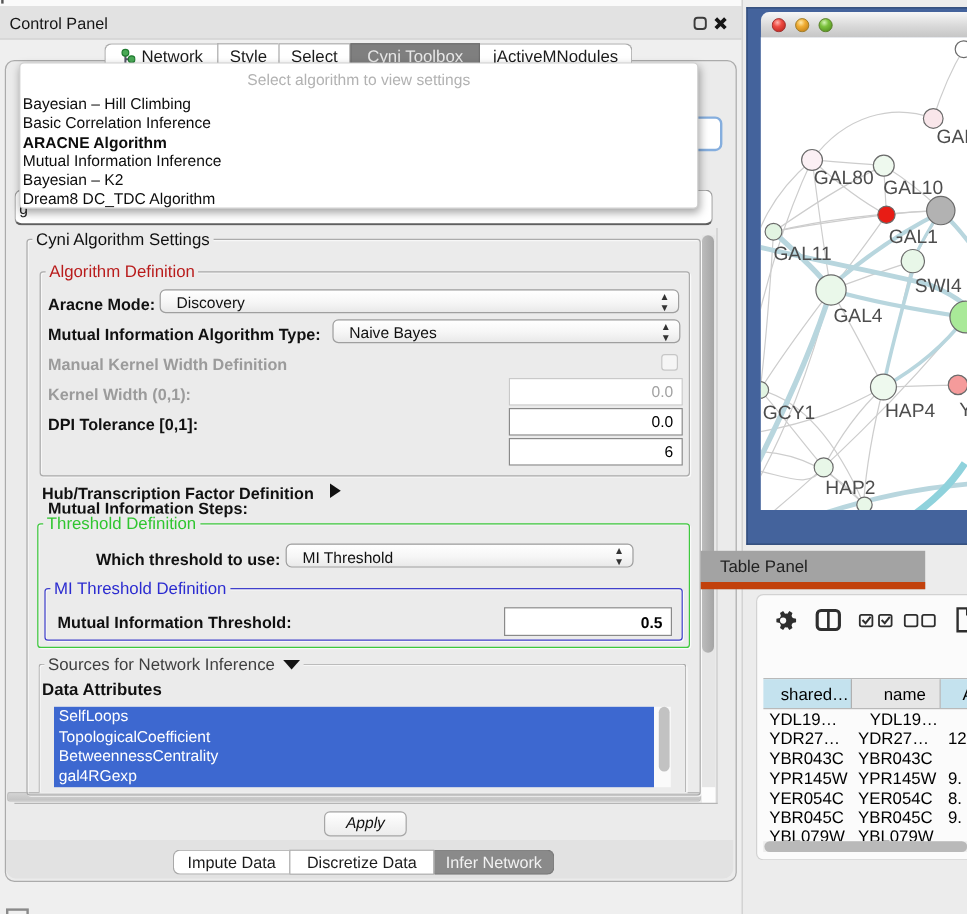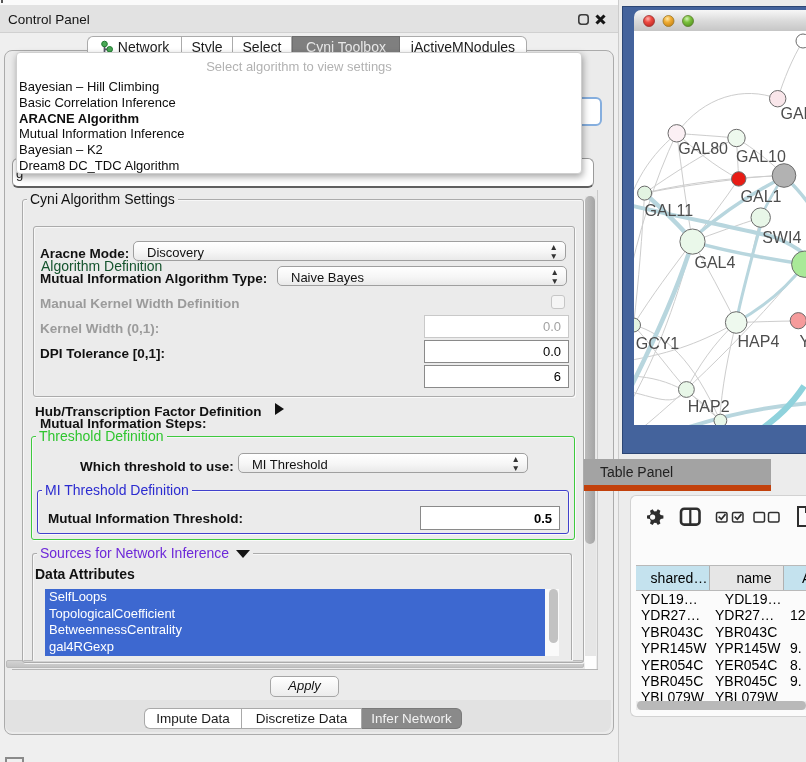--- a/index.html
+++ b/index.html
@@ -73,21 +73,21 @@
   <div class="abs" style="left:6px;top:660px;width:578px;height:8px;background:linear-gradient(#d3d3d3,#c3c3c3);border:0.5px solid #bababa;border-radius:2px;box-sizing:border-box;"></div>
   <div class="abs" style="left:585px;top:656px;width:11px;height:13px;background:#fdfdfd;"></div>
   <div class="abs" style="left:597px;top:190px;width:1px;height:480px;background:#c9c9c9;"></div>
   <div class="abs" style="left:12px;top:669px;width:586px;height:1px;background:#b5b5b5;"></div>
 
   <div class="group" style="left:22px;top:199px;width:560px;height:462px;border-radius:3px;">
     <span class="gtitle" style="color:#111;">Cyni Algorithm Settings</span>
   </div>
 
   <div class="group" style="left:33px;top:226px;width:540px;height:169px;">
-    <span class="gtitle" style="color:#14532d;margin-top:40px;">Algorithm Definition</span>
+    <span class="gtitle" style="color:#b91c1c;">Algorithm Definition</span>
   </div>
 
   <div class="abs lbl" style="left:40px;top:246px;">Aracne Mode:</div>
   <div class="combo" style="left:133px;top:241px;width:431px;height:18px;">
     <span class="ctext">Discovery</span>
     <span class="arr">▲<br>▼</span>
   </div>
 
   <div class="abs lbl" style="left:40px;top:271px;">Mutual Information Algorithm Type:</div>
   <div class="combo" style="left:277px;top:266px;width:288px;height:18px;">
@@ -128,21 +128,21 @@
 
   <div class="group" style="left:37px;top:490px;width:530px;height:42px;border-color:#4040cc;">
     <span class="gtitle" style="color:#2b2bd0;">MI Threshold Definition</span>
   </div>
   <div class="abs lbl" style="left:48px;top:511px;">Mutual Information Threshold:</div>
   <div class="field" style="left:420px;top:506px;width:138px;height:22px;border:1px solid #8a8a8a;color:#000;">
       <span style="position:absolute;right:7px;top:4px;font-weight:bold;">0.5</span>
     </div>
 
   <div class="group" style="left:32px;top:553px;width:538px;height:106px;border-bottom:none;border-radius:3px 3px 0 0;">
-    <span class="gtitle" style="color:#6d28d9;text-align:center;">Sources for Network Inference <span style="display:inline-block;width:0;height:0;border-left:7px solid transparent;border-right:7px solid transparent;border-top:8.5px solid #141414;margin-left:3px;margin-bottom:1px;vertical-align:-1px;"></span></span>
+    <span class="gtitle" style="color:#404040;text-align:center;">Sources for Network Inference <span style="display:inline-block;width:0;height:0;border-left:7px solid transparent;border-right:7px solid transparent;border-top:8.5px solid #141414;margin-left:3px;margin-bottom:1px;vertical-align:-1px;"></span></span>
   </div>
   <div class="abs lbl" style="left:35px;top:566px;font-size:14px;">Data Attributes</div>
 
   <div class="abs" style="left:45px;top:589px;width:500px;height:66.5px;background:#3d68d0;overflow:hidden;">
     <div style="font-size:13px;color:#fff;line-height:16.5px;padding-left:4px;">SelfLoops<br>TopologicalCoefficient<br>BetweennessCentrality<br>gal4RGexp</div>
   </div>
   <div class="abs" style="left:545px;top:589px;width:14px;height:67px;background:#fafafa;"></div>
   <div class="abs" style="left:549px;top:589px;width:9px;height:54px;background:#c2c2c2;border-radius:4.5px;"></div>
 
   <div class="abs" style="left:5px;top:700px;width:606px;height:32px;background:#e2e2e2;border-radius:0 0 8px 8px;"></div>

